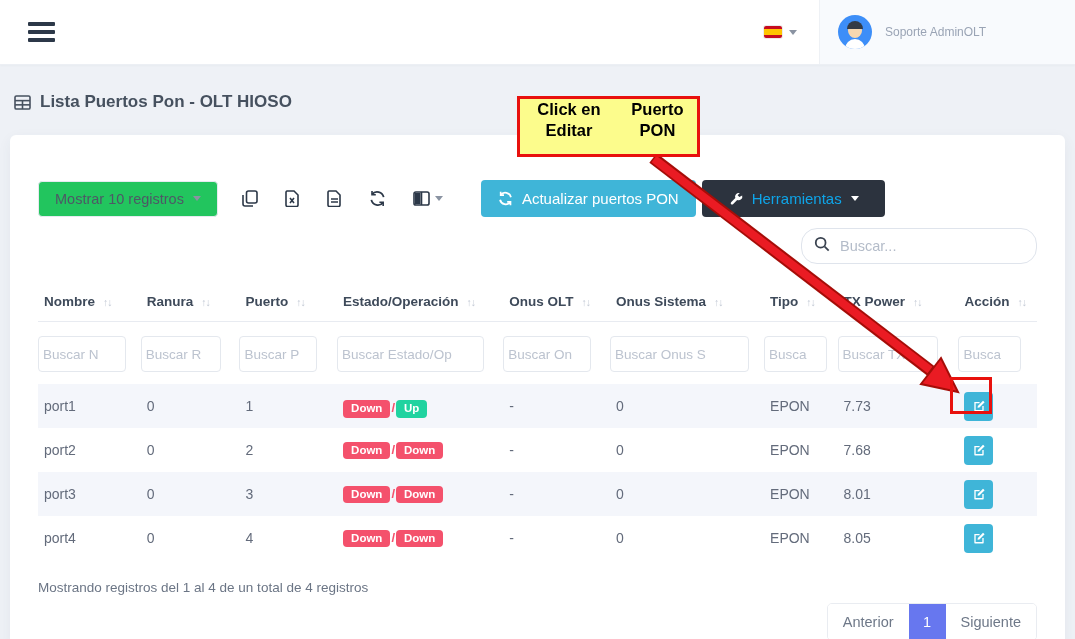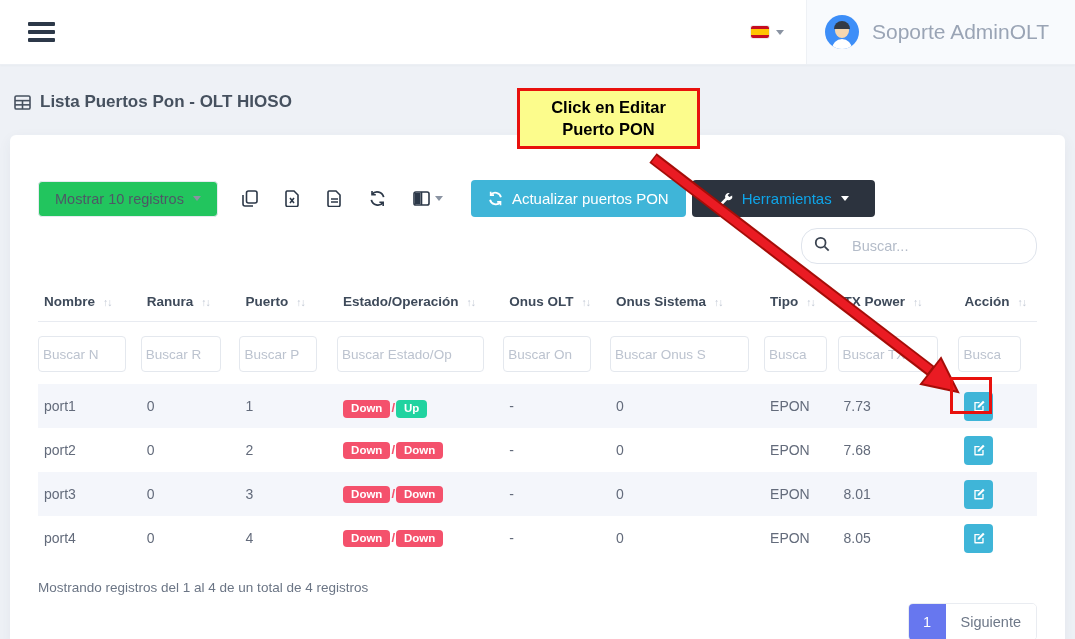--- a/index.html
+++ b/index.html
@@ -27,21 +27,21 @@
   .caret{width:0; height:0; border-left:4px solid transparent; border-right:4px solid transparent;
          border-top:5px solid #8a93a2;}
   .user{
     height:100%; display:flex; align-items:center; gap:13px;
     padding:0 26px 0 18px; min-width:256px; background:#f8fafd; border-left:1px solid #eef1f5;
   }
   .avatar{width:34px; height:34px; border-radius:50%; background:#3d8ef8; position:relative; overflow:hidden;}
   .avatar .head{position:absolute; left:10px; top:8px; width:14px; height:15px; border-radius:50%; background:#f6d7b0;}
   .avatar .hair{position:absolute; left:9px; top:6px; width:16px; height:8px; border-radius:8px 8px 0 0; background:#343b46;}
   .avatar .body{position:absolute; left:7px; top:24px; width:20px; height:12px; border-radius:10px 10px 0 0; background:#ffffff;}
-  .user-name{font-size:21px; color:#9aa4b5;}
+  .user-name{font-size:12px; color:#9aa4b5;}
   
   .page-title{
     display:flex; align-items:center; gap:9px; margin:27px 0 16px 14px;
     color:#46515f; font-size:17px; font-weight:bold;
   }
   .page-title svg{display:block;}
   .card{
     position:absolute; left:10px; right:10px; top:135px; bottom:-8px;
     background:#fff; border-radius:6px; box-shadow:0 4px 14px rgba(50,60,90,.06);
     padding:45px 28px 0 28px;
@@ -50,31 +50,31 @@
   .toolbar{display:flex; align-items:center;}
   .btn{border:none; cursor:pointer; font-family:inherit; border-radius:4px;}
   .btn-light{
     background:#22c55e; border:1px solid #e6eaf0; color:#4e5866;
     height:36px; padding:0 16px; font-size:14.5px; display:flex; align-items:center; gap:9px;
   }
   .tool-icons{display:flex; align-items:center; gap:27px; margin-left:24px; color:#2c3848;}
   .tool-icons .ic{display:flex; align-items:center; gap:5px; cursor:pointer;}
   .btn-info{
     background:var(--info); color:#fff; height:37px; padding:0 17px; font-size:15px;
-    display:flex; align-items:center; gap:9px; margin-left:28px;
+    display:flex; align-items:center; gap:9px; margin-left:38px;
   }
   .btn-dark{
     background:var(--dark); color:#0ea5e9; height:37px; padding:0 26px; font-size:15px;
     display:flex; align-items:center; gap:9px; margin-left:6px;
   }
   
   .search-row{display:flex; justify-content:flex-end; margin-top:11px;}
   .search-box{
     width:236px; height:36px; border:1px solid #dfe4ec; border-radius:16px;
-    display:flex; align-items:center; padding:0 12px; gap:22px; background:#fff;
+    display:flex; align-items:center; padding:0 12px; gap:10px; background:#fff;
   }
   .search-box input{
     border:none; outline:none; flex:1; font-size:14.5px; font-family:inherit; color:#4e5866; background:transparent;
   }
   .search-box input::placeholder{color:#b4bcc9;}
   
   table{width:100%; border-collapse:collapse; table-layout:fixed; margin-top:22px;}
   col.c0{width:102px;} col.c1{width:98px;} col.c2{width:97px;} col.c3{width:165px;}
   col.c4{width:106px;} col.c5{width:153px;} col.c6{width:73px;} col.c7{width:120px;} col.c8{width:78px;}
   thead th{
@@ -107,23 +107,23 @@
   .table-info{font-size:13.5px; color:#6b7585; margin-top:20px;}
   .pagination-row{display:flex; justify-content:flex-end; margin-top:8px;}
   .pagination{display:flex; border:1px solid #e9ecf1; border-radius:5px; overflow:hidden; background:#fff;}
   .page-item{
     height:36px; display:flex; align-items:center; justify-content:center;
     font-size:14.5px; color:#6e7888; padding:0 15px; cursor:pointer; background:#fff;
   }
   .page-item.active{background:var(--accent); color:#fff; min-width:37px; padding:0;}
   
   .annotation-box{
-    position:absolute; left:517px; top:88px; width:183px; height:61px; z-index:30;
+    position:absolute; left:517px; top:96px; width:183px; height:61px; z-index:30;
     background:var(--annotation-bg); border:3px solid var(--annotation-red);
-    display:flex; flex-direction:column; align-items:center; justify-content:center;
+    display:flex; align-items:flex-start; justify-content:center;
     font-weight:bold; font-size:16.5px; color:#000; line-height:1.3; text-align:center;
   }
   .arrow-overlay{position:absolute; left:0; top:0; width:1075px; height:639px; z-index:25; pointer-events:none;}
   .target-rect{
     position:absolute; left:950px; top:377px; width:42px; height:37px; z-index:28;
     border:3px solid var(--annotation-red); pointer-events:none;
   }
   .ic svg, .btn svg{display:block;}
 </style>
 </head>
@@ -372,20 +372,21 @@
           </button>
         </td>
       </tr>
     </tbody>
   </table>
 
   <div class="table-info">Mostrando registros del 1 al 4 de un total de 4 registros</div>
 
   <div class="pagination-row">
     <div class="pagination">
+      <span class="page-item">Anterior</span>
       <span class="page-item active">1</span>
       <span class="page-item">Siguiente</span>
     </div>
   </div>
 </div>
 
 <div class="annotation-box">
   <span>Click en Editar</span>
   <span>Puerto PON</span>
 </div>

